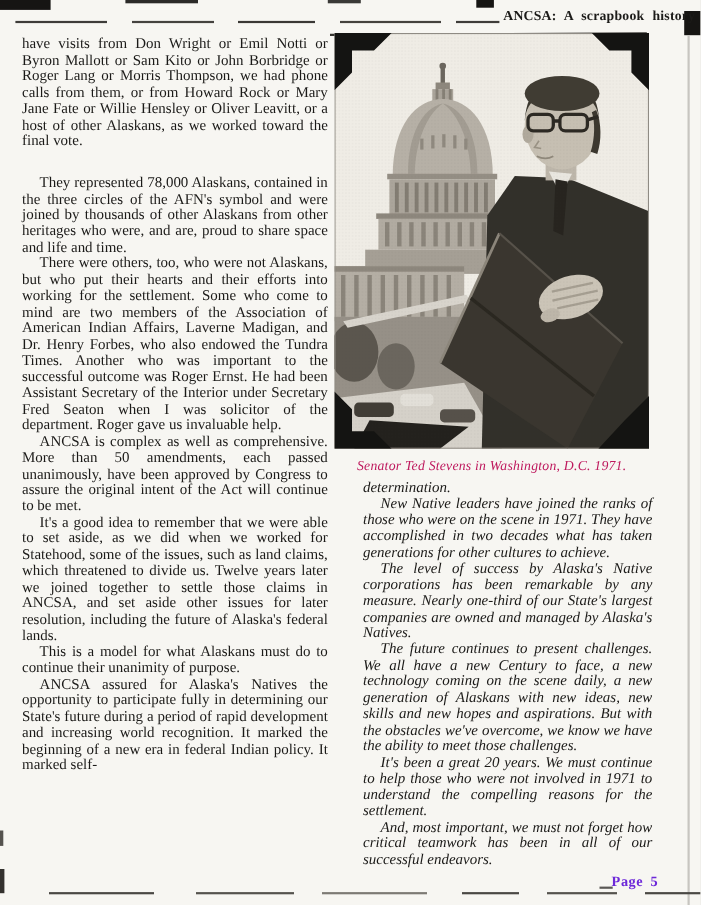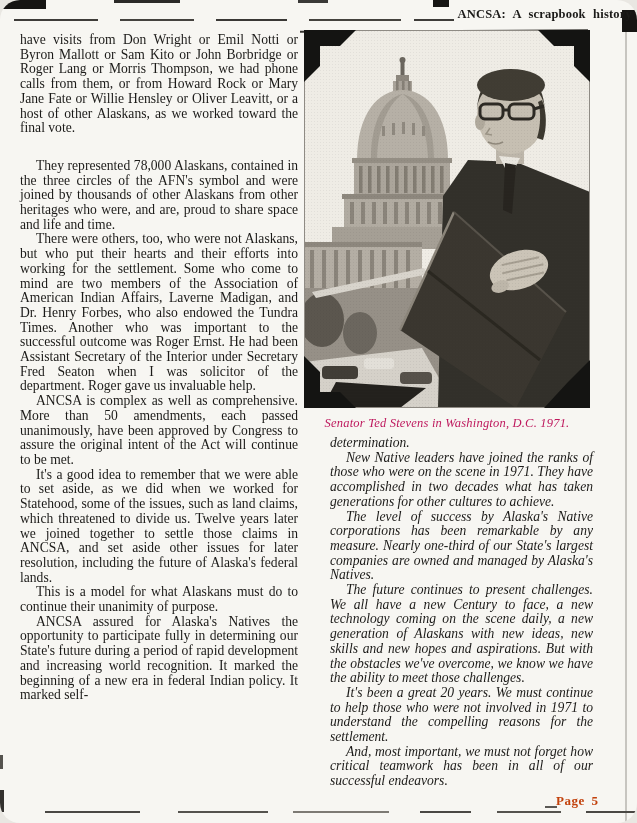--- a/index.html
+++ b/index.html
@@ -4,21 +4,20 @@
 <style>
   html,body{margin:0;padding:0;background:#e9e7e2;}
   .page{
     position:relative;
     width:637px;height:823px;
     margin:0 auto;
     background:#f7f6f2;
     overflow:hidden;
     font-family:"Liberation Serif", serif;
     color:#1b1a18;
-    border-radius:20px;
   }
   
   .art{position:absolute;background:#161513;}
   .a-topleft{left:0;top:0;width:46px;height:9px;}
   .a-dash1{left:114px;top:0;width:66px;height:3px;background:#2b2a28;}
   .a-dash2{left:298px;top:0;width:30px;height:3px;background:#3a3937;}
   .a-dash3{left:433px;top:0;width:16px;height:7px;}
   .a-rightblock{left:622px;top:10px;width:15px;height:22px;}
   .a-edgeline{left:625px;top:32px;width:2px;height:791px;background:#c7c5c0;}
   .a-lefttick1{left:0;top:755px;width:3px;height:14px;background:#55534f;}
@@ -60,21 +59,21 @@
   .caption{
     position:absolute;left:304px;top:416px;width:286px;
     font-size:12.5px;font-style:italic;letter-spacing:.2px;
     text-align:center;color:#be185d;
   }
 
   
   .page-number{
     position:absolute;left:556px;top:793px;width:72px;
     font-size:13px;font-weight:bold;letter-spacing:.5px;word-spacing:3px;
-    color:#c2410c;
+    color:#6d28d9;
   }
   .footer-rule{
     position:absolute;left:0;top:811px;width:637px;height:2px;
     background:linear-gradient(90deg,
       transparent 0%, transparent 7%,
       #4a4844 7%, #4a4844 22%, transparent 22%, transparent 28%,
       #55534e 28%, #55534e 42%, transparent 42%, transparent 46%,
       #7d7a74 46%, #7d7a74 61%, transparent 61%, transparent 66%,
       #4a4844 66%, #4a4844 74%, transparent 74%, transparent 78%,
       #55534e 78%, #55534e 88%, transparent 88%, transparent 92%,

